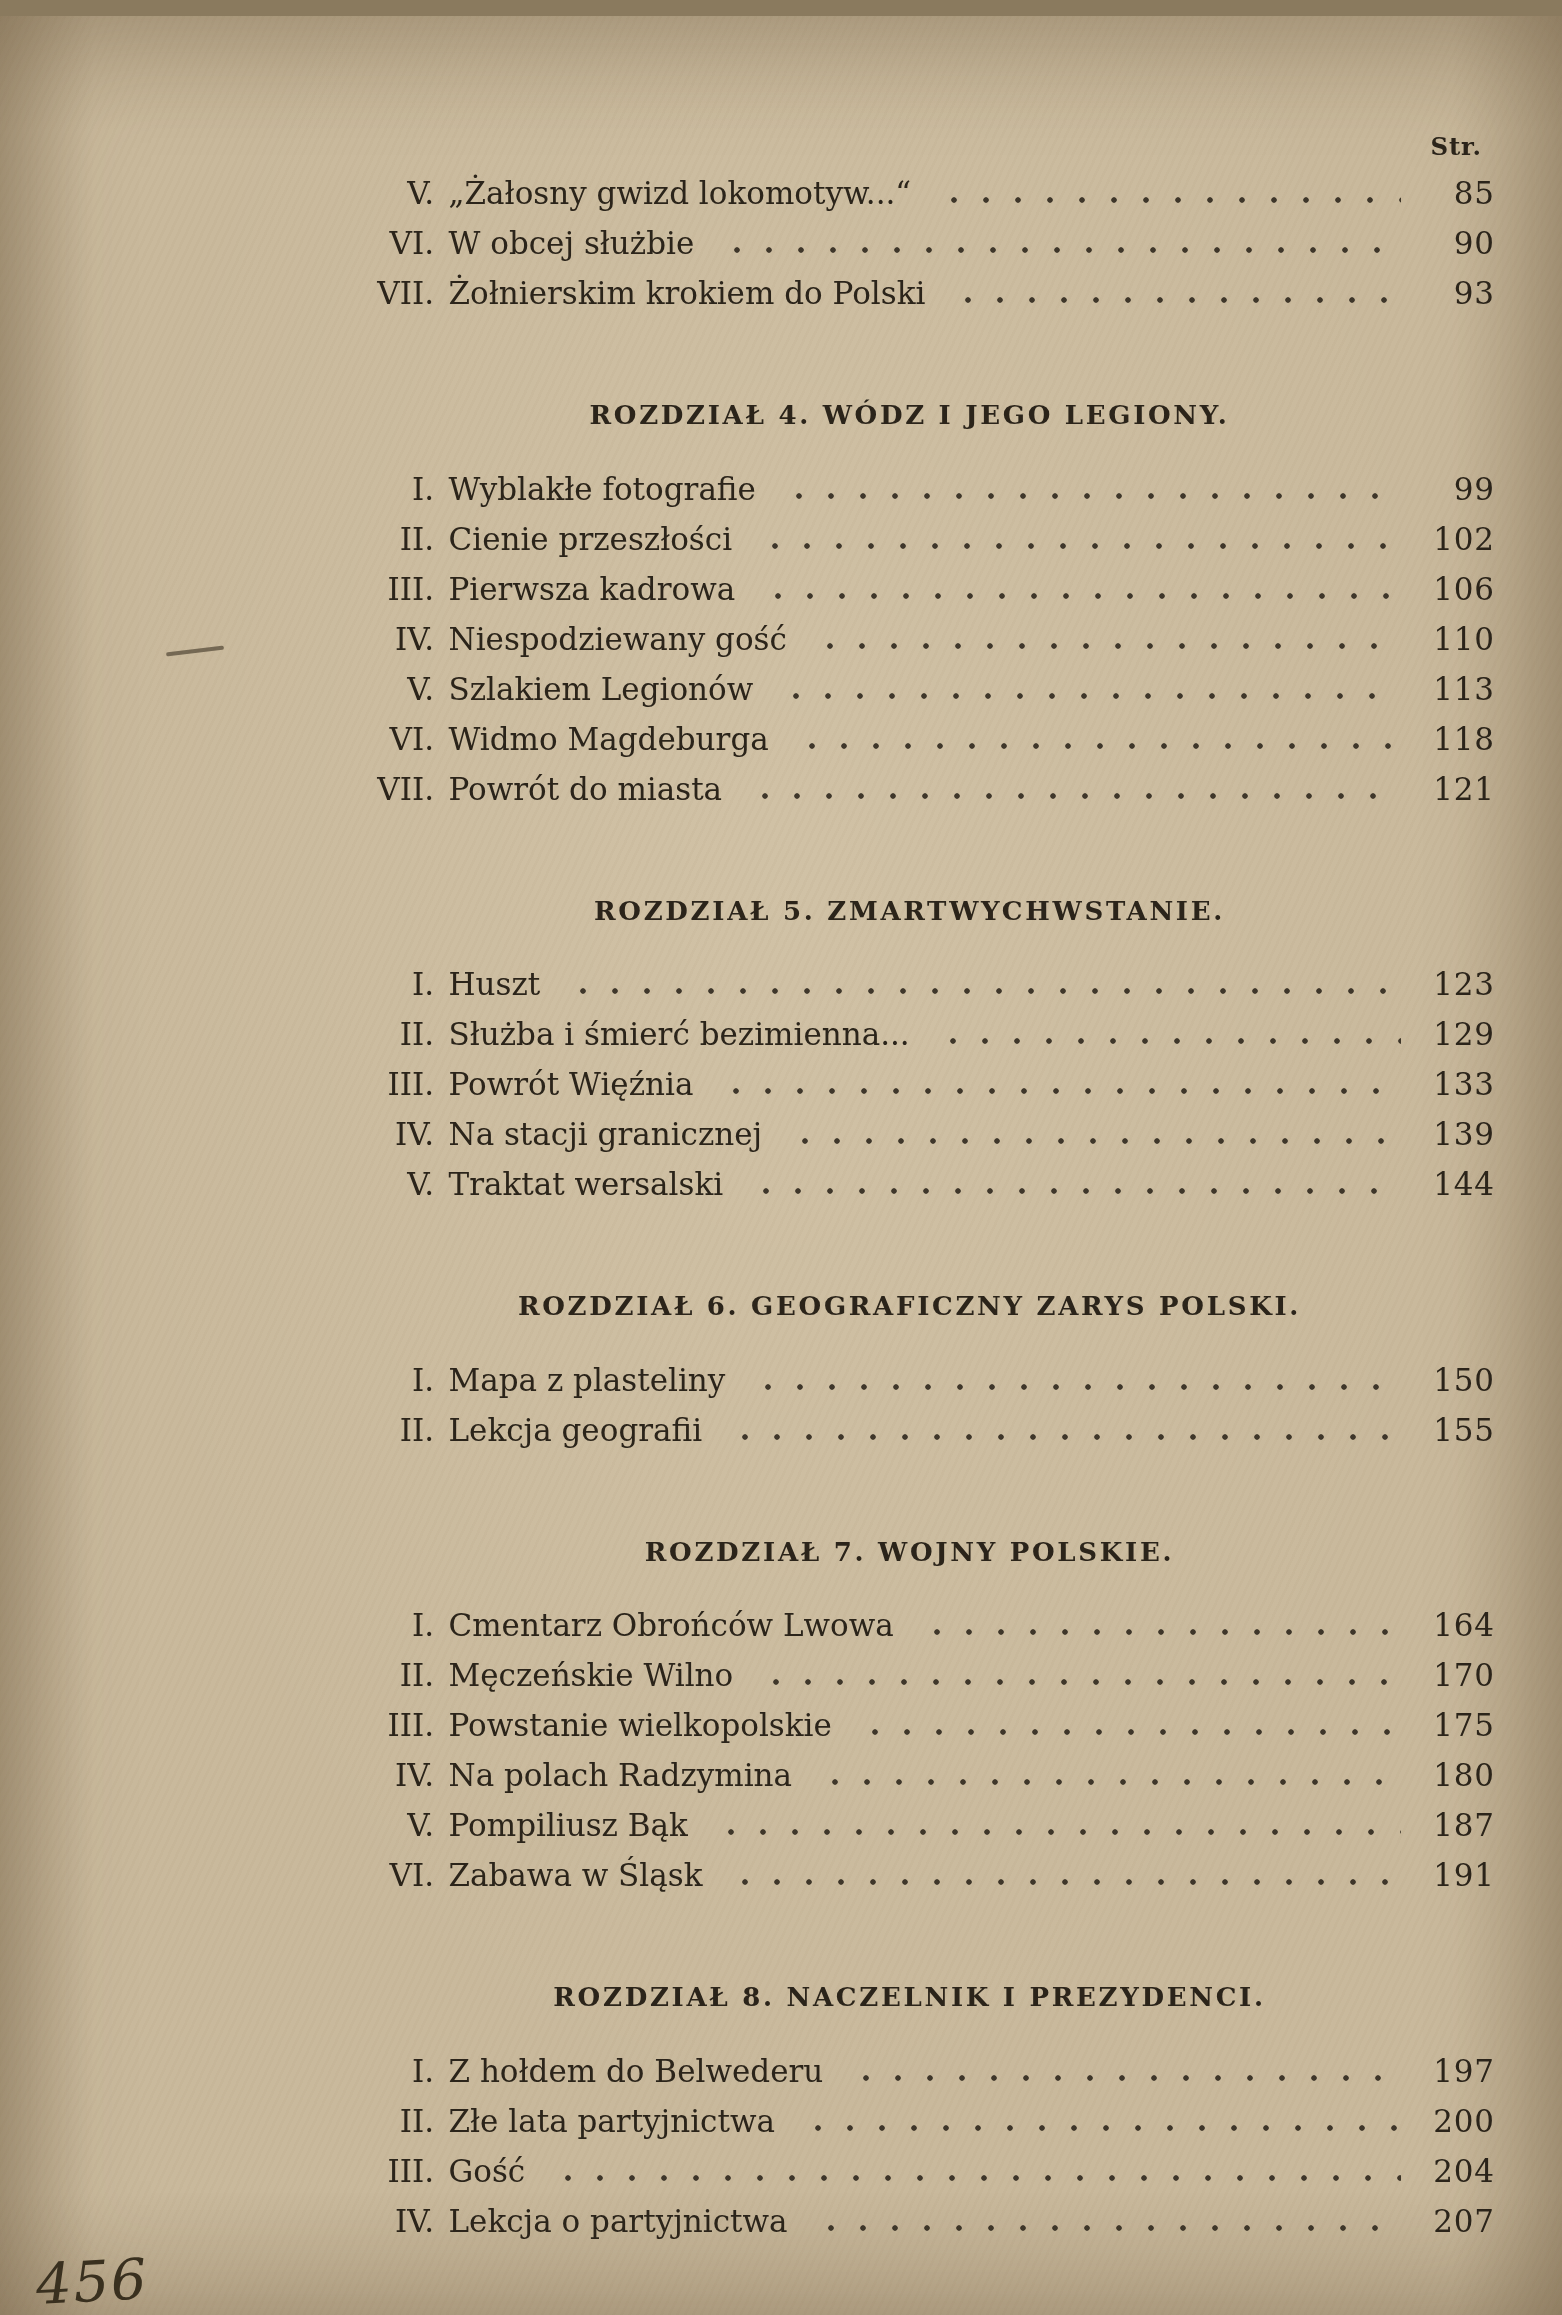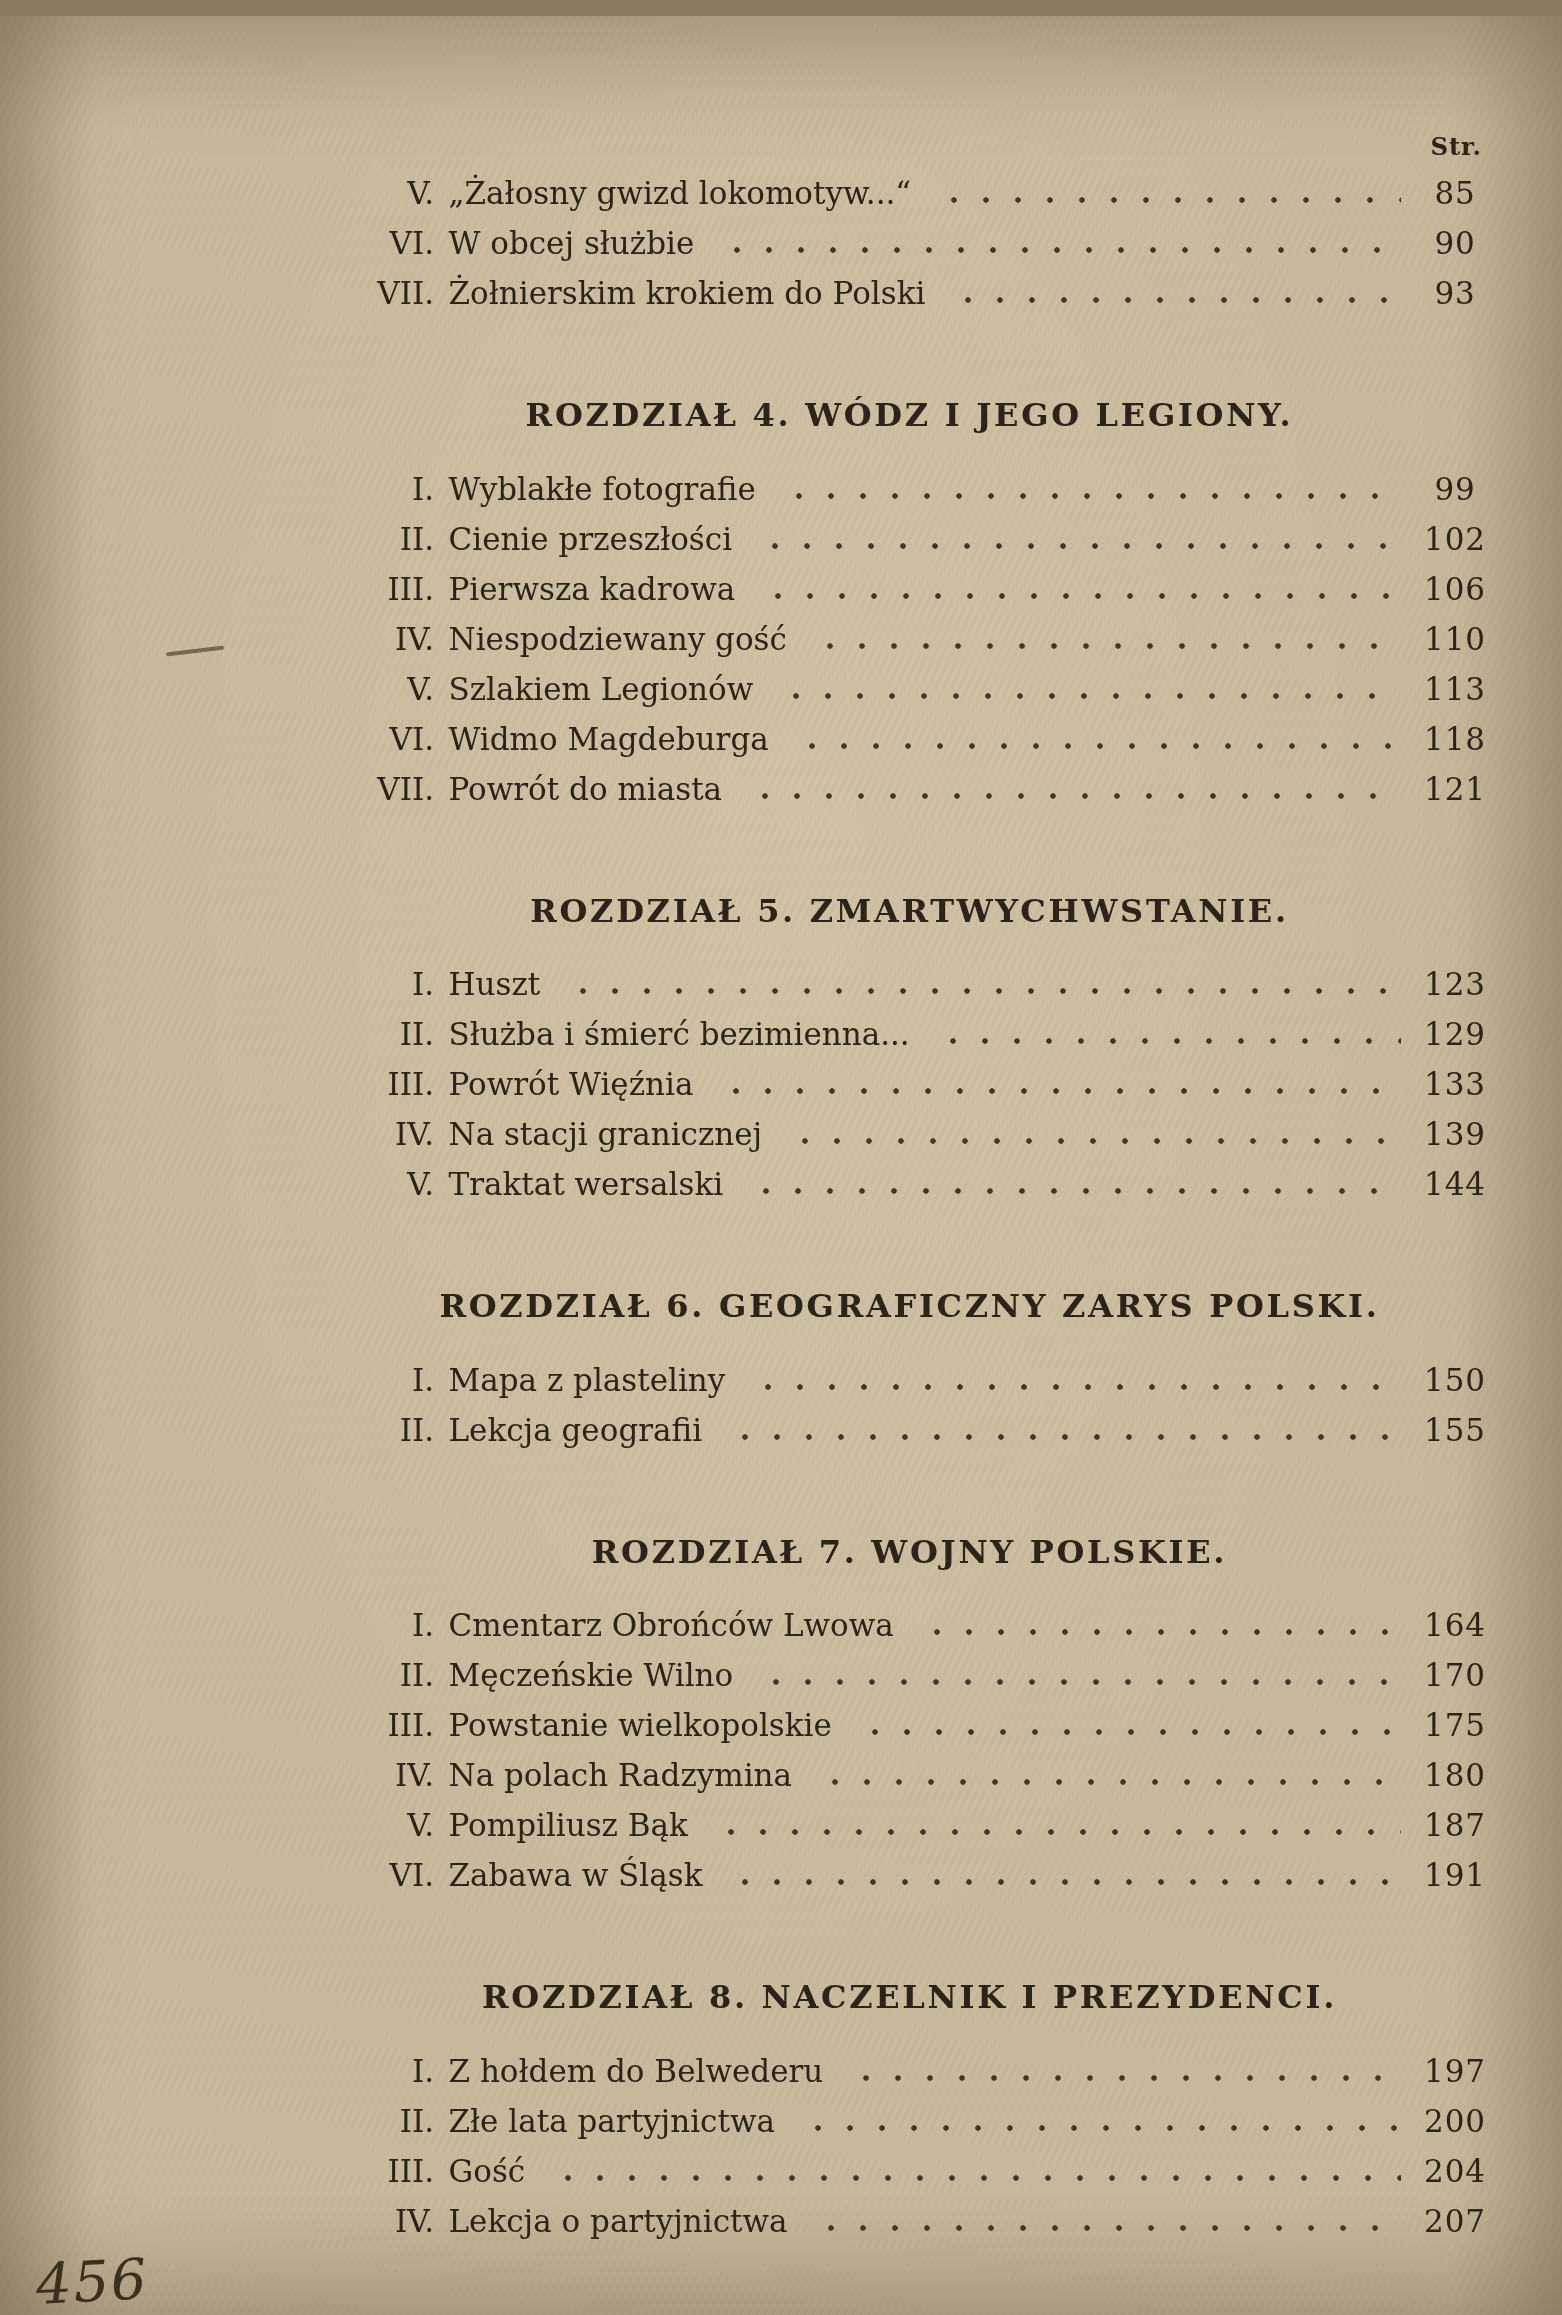--- a/index.html
+++ b/index.html
@@ -33,21 +33,21 @@
   }
   .toc {
     position: absolute;
     top: 152px;
     left: 324px;
     width: 1171px;
   }
   .toc-heading {
     margin: 72px 0 23.5px 0;
     text-align: center;
-    font-size: 32px;
+    font-size: 26px;
     font-weight: 600;
     letter-spacing: 2.7px;
     line-height: 50px;
     white-space: nowrap;
   }
   .toc-section:first-child .toc-row:first-child { margin-top: 0; }
   .toc-row {
     display: flex;
     align-items: baseline;
     height: 50px;
@@ -69,21 +69,21 @@
     flex: 1 1 auto;
     align-self: stretch;
     margin: 0 14.5px 0 18px;
     background-image: radial-gradient(circle, rgba(43,36,26,0.88) 2.4px, rgba(0,0,0,0) 3.1px);
     background-size: 32px 50px;
     background-position: 9px 7.2px;
     background-repeat: repeat-x;
   }
   .toc-page {
     flex: 0 0 80px;
-    text-align: center;
+    text-align: right;
     letter-spacing: 0.9px;
   }
   .handwritten {
     position: absolute;
     left: 36px;
     top: 2233px;
     font-size: 56px;
     font-style: italic;
     color: #39301f;
     transform: rotate(-3deg);

